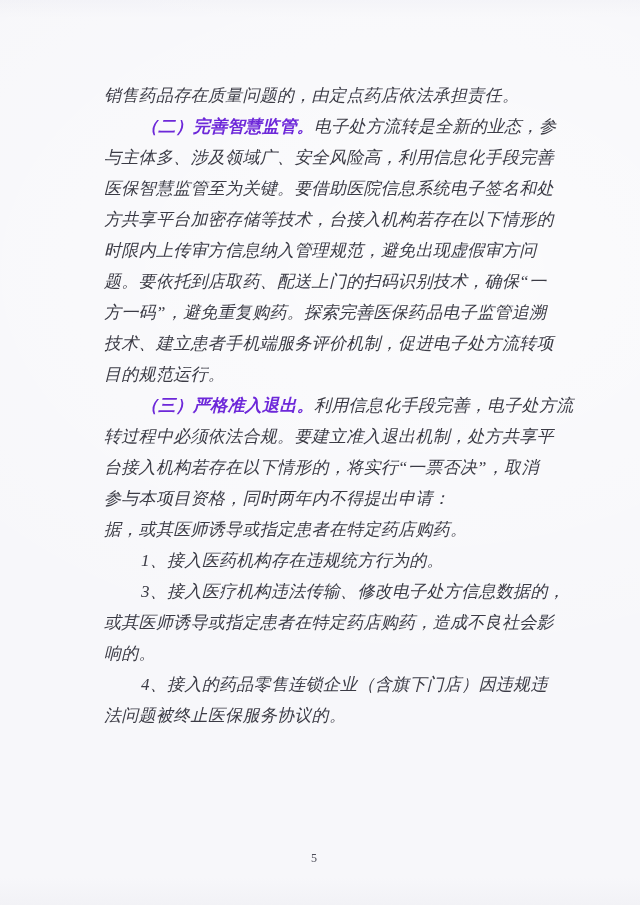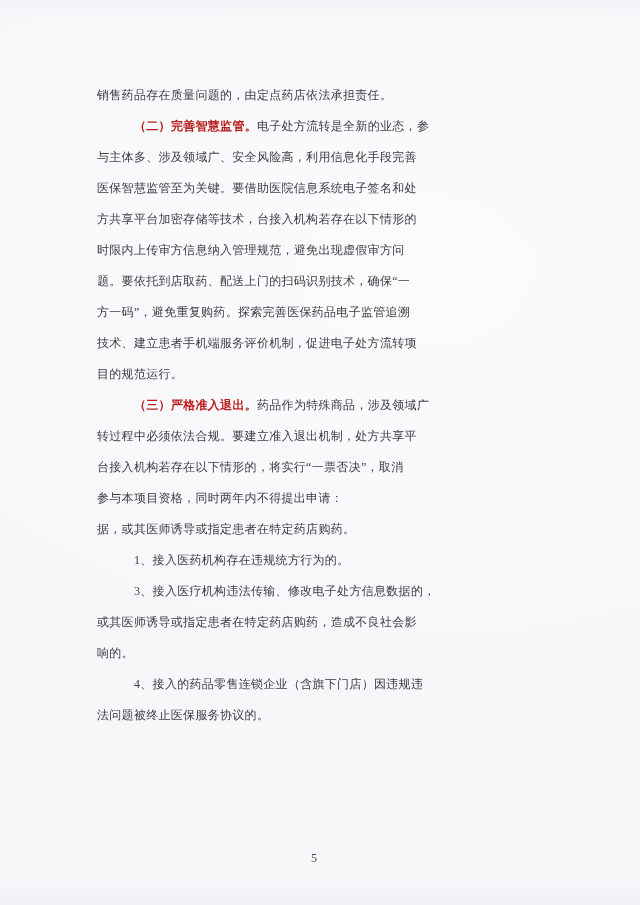--- a/index.html
+++ b/index.html
@@ -11,38 +11,39 @@
     position: relative;
     overflow: hidden;
     background:
       radial-gradient(ellipse 900px 600px at 65% 30%, rgba(255,255,255,0.55), rgba(255,255,255,0) 70%),
       linear-gradient(180deg, #f2f2f7 0%, #f7f7fa 2%, #f7f7fa 97%, #f2f2f6 100%);
     background-color: #f6f6f9;
     font-family: "Liberation Serif", "DejaVu Serif", serif;
   }
   .doc-body {
     position: absolute;
-    left: 97px;
+    left: 104px;
     top: 80px;
     width: 452px;
     color: #3b3b45;
-    font-size: 12px;
+    font-size: 17px;
     line-height: 31px;
     letter-spacing: 0.3px;
+    font-style: italic;
   }
   .line {
     height: 31px;
     white-space: nowrap;
   }
   .line.indent {
     padding-left: 37px;
   }
   .lead {
     font-weight: 700;
-    color: #b91c1c;
+    color: #6d28d9;
   }
   .page-number {
     position: absolute;
     top: 849px;
     left: 0;
     width: 628px;
     text-align: center;
     font-size: 12px;
     line-height: 18px;
     color: #4d4d58;
@@ -56,21 +57,21 @@
     <div class="line"><span class="lead"></span><span>销售药品存在质量问题的，由定点药店依法承担责任。</span></div>
     <div class="line indent"><span class="lead">（二）完善智慧监管。</span><span>电子处方流转是全新的业态，参</span></div>
     <div class="line"><span class="lead"></span><span>与主体多、涉及领域广、安全风险高，利用信息化手段完善</span></div>
     <div class="line"><span class="lead"></span><span>医保智慧监管至为关键。要借助医院信息系统电子签名和处</span></div>
     <div class="line"><span class="lead"></span><span>方共享平台加密存储等技术，台接入机构若存在以下情形的</span></div>
     <div class="line"><span class="lead"></span><span>时限内上传审方信息纳入管理规范，避免出现虚假审方问</span></div>
     <div class="line"><span class="lead"></span><span>题。要依托到店取药、配送上门的扫码识别技术，确保“一</span></div>
     <div class="line"><span class="lead"></span><span>方一码”，避免重复购药。探索完善医保药品电子监管追溯</span></div>
     <div class="line"><span class="lead"></span><span>技术、建立患者手机端服务评价机制，促进电子处方流转项</span></div>
     <div class="line"><span class="lead"></span><span>目的规范运行。</span></div>
-    <div class="line indent"><span class="lead">（三）严格准入退出。</span><span>药品作为特殊商品，涉及领域广</span></div>
+    <div class="line indent"><span class="lead">（三）严格准入退出。</span><span>利用信息化手段完善，电子处方流</span></div>
     <div class="line"><span class="lead"></span><span>转过程中必须依法合规。要建立准入退出机制，处方共享平</span></div>
     <div class="line"><span class="lead"></span><span>台接入机构若存在以下情形的，将实行“一票否决”，取消</span></div>
     <div class="line"><span class="lead"></span><span>参与本项目资格，同时两年内不得提出申请：</span></div>
     <div class="line"><span class="lead"></span><span>据，或其医师诱导或指定患者在特定药店购药。</span></div>
     <div class="line indent"><span class="lead"></span><span>1、接入医药机构存在违规统方行为的。</span></div>
     <div class="line indent"><span class="lead"></span><span>3、接入医疗机构违法传输、修改电子处方信息数据的，</span></div>
     <div class="line"><span class="lead"></span><span>或其医师诱导或指定患者在特定药店购药，造成不良社会影</span></div>
     <div class="line"><span class="lead"></span><span>响的。</span></div>
     <div class="line indent"><span class="lead"></span><span>4、接入的药品零售连锁企业（含旗下门店）因违规违</span></div>
     <div class="line"><span class="lead"></span><span>法问题被终止医保服务协议的。</span></div>

